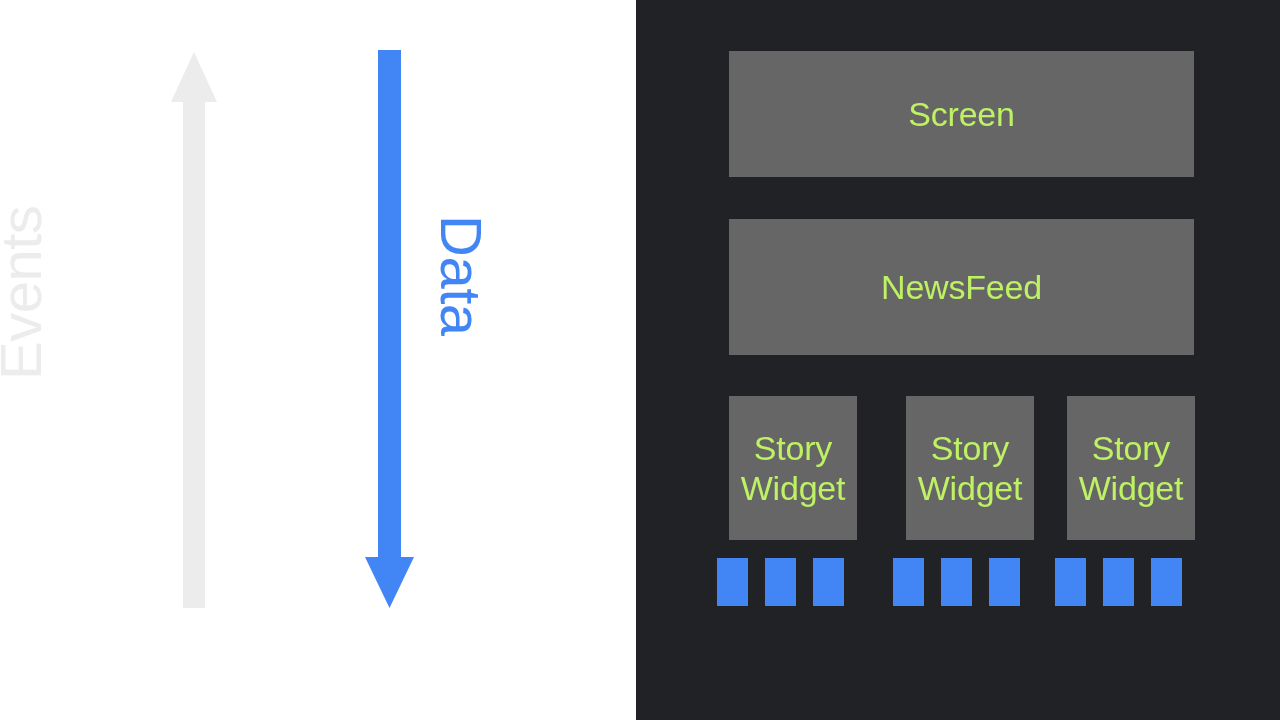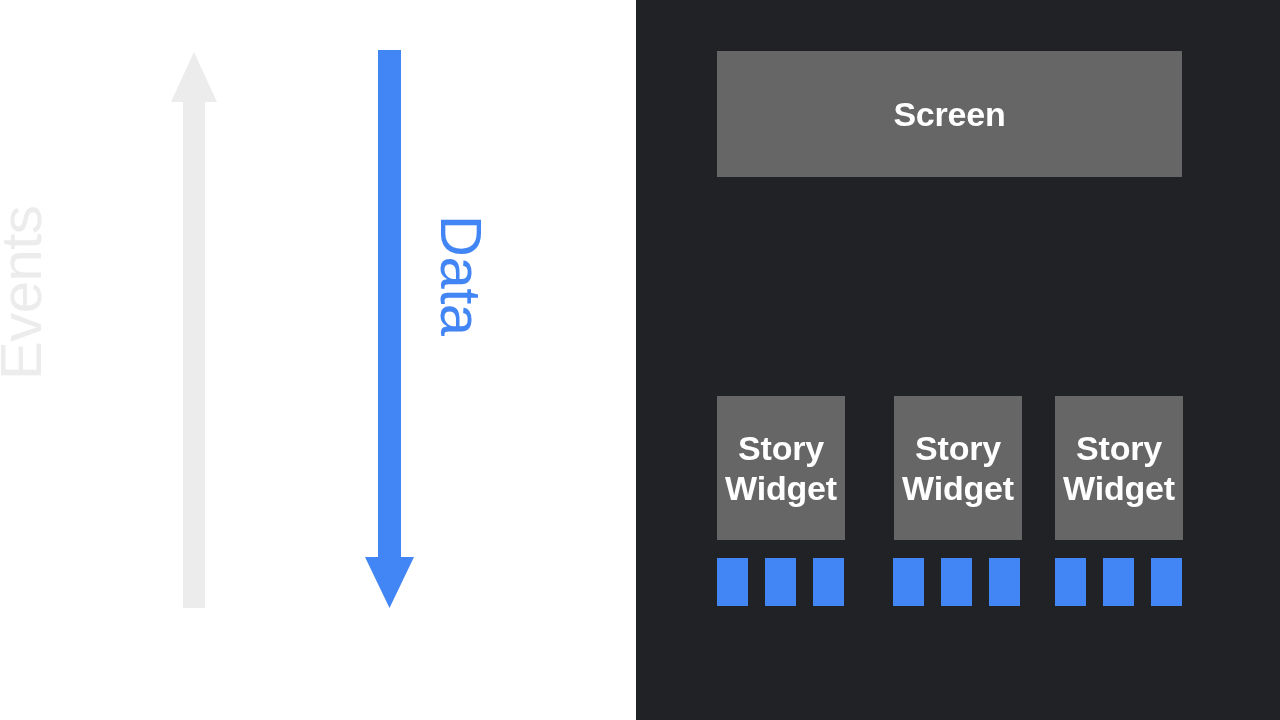--- a/index.html
+++ b/index.html
@@ -59,29 +59,30 @@
   #arch-panel {
     position:absolute;
     left:636px; top:0;
     width:644px; height:720px;
     background:#212226;
   }
 
   .block {
     position:absolute;
     background:#666666;
-    color:#ffffff;
+    color:#bef264;
     display:flex;
     align-items:center;
     justify-content:center;
     text-align:center;
     font-size:34px;
-    font-weight:700;
+    font-weight:400;
     line-height:1.18;
     letter-spacing:-0.2px;
+    margin-left:12px;
   }
 
   
   #block-screen    { left:81px;  top:51px;  width:465px; height:126px; }
   #block-newsfeed  { left:81px;  top:219px; width:465px; height:136px; }
 
   #widget-0 { left:81px;  top:396px; width:128px; height:144px; }
   #widget-1 { left:258px; top:396px; width:128px; height:144px; }
   #widget-2 { left:419px; top:396px; width:128px; height:144px; }
 
@@ -114,20 +115,21 @@
         <polygon points="13,0 36,0 36,507 49,507 24.5,558 0,507 13,507" fill="#4285f4"></polygon>
       </svg>
     </div>
     <div class="vlabel" id="data-label">Data</div>
   </div>
 
   <div id="arch-panel">
 
     <div class="block" id="block-screen">Screen</div>
 
+    <div class="block" id="block-newsfeed">NewsFeed</div>
 
     <div class="block" id="widget-0">
       <span>
         <span>Story</span><br>
         <span>Widget</span>
       </span>
     </div>
 
     <div class="block" id="widget-1">
       <span>

